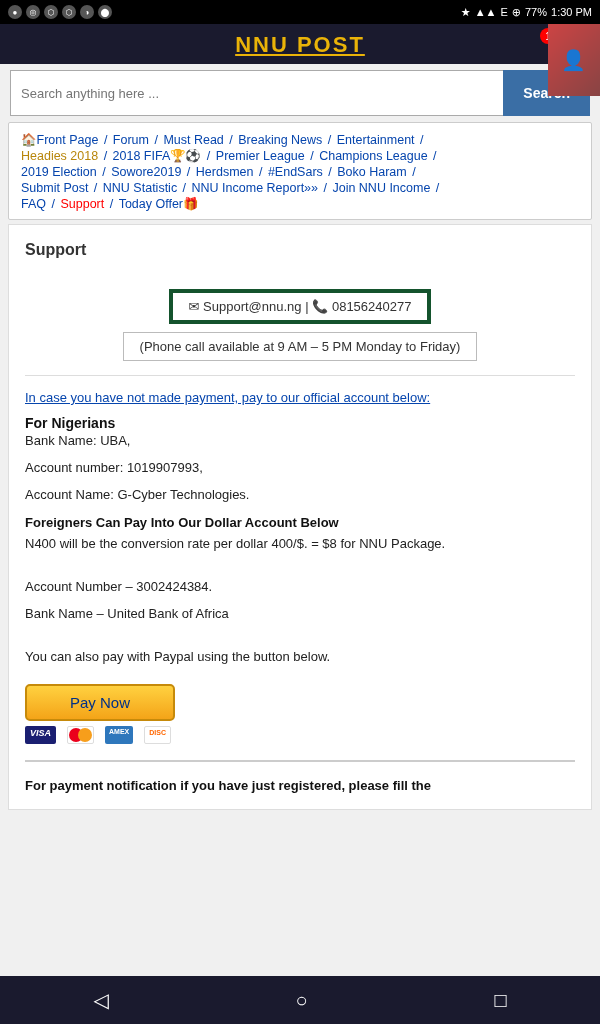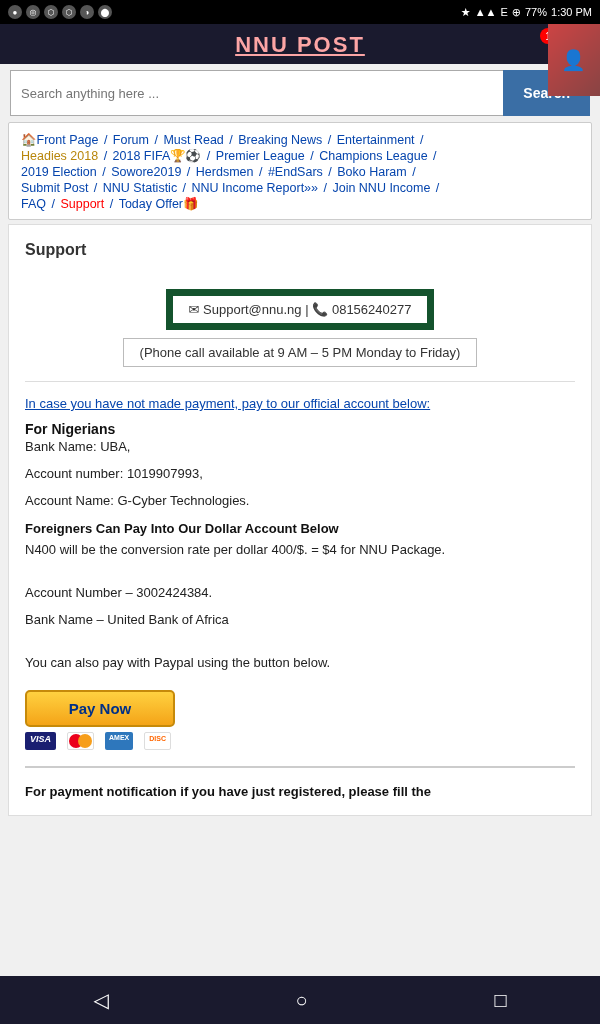--- a/index.html
+++ b/index.html
@@ -44,21 +44,21 @@
     }
 
     
     .site-header {
       background: #1a1a2e;
       padding: 8px 0 6px;
       text-align: center;
       position: relative;
     }
     .site-title {
-      color: #fca5a5;
+      color: #eab308;
       font-size: 22px;
       font-weight: bold;
       letter-spacing: 2px;
       text-decoration: underline;
     }
     .notification-badge {
       position: absolute;
       right: 44px;
       top: 4px;
       background: red;
@@ -153,21 +153,21 @@
     }
     .contact-via {
       border: 1px solid #bbb;
       display: inline-block;
       padding: 6px 16px;
       margin-bottom: 8px;
       font-size: 13px;
       color: #333;
     }
     .contact-email {
-      border: 7px solid #14532d;
+      border: 4px solid #14532d;
       display: inline-block;
       padding: 6px 16px;
       margin-bottom: 8px;
       font-size: 13px;
       color: #333;
     }
     .contact-hours {
       border: 1px solid #bbb;
       display: inline-block;
       padding: 6px 16px;
@@ -217,21 +217,21 @@
       display: inline-block;
       background: linear-gradient(to bottom, #FFD140, #F4A418);
       border: 2px solid #c68a0a;
       border-radius: 5px;
       padding: 8px 16px;
       cursor: pointer;
       min-width: 150px;
     }
     .paypal-btn-text {
       color: #003087;
-      font-weight: bold;
+      font-weight: normal;
       font-size: 15px;
       display: block;
       text-align: center;
     }
     .paypal-cards {
       display: flex;
       gap: 11px;
       margin-top: 5px;
     }
     .card-visa {
@@ -364,21 +364,21 @@
   <hr class="divider">
 
   <a href="#" class="section-link">In case you have not made payment, pay to our official account below:</a>
 
   <p class="section-heading">For Nigerians</p>
   <p class="body-text">Bank Name: UBA,</p>
   <p class="body-text">Account number: 1019907993,</p>
   <p class="body-text">Account Name: G-Cyber Technologies.</p>
 
   <p class="bold-section">Foreigners Can Pay Into Our Dollar Account Below</p>
-  <p class="body-text">N400 will be the conversion rate per dollar 400/$. = $4 for NNU Package.</p>
+  <p class="body-text">N400 will be the conversion rate per dollar 400/$. = $8 for NNU Package.</p>
   <br>
   <p class="body-text">Account Number – 3002424384.</p>
   <p class="body-text">Bank Name – United Bank of Africa</p>
   <br>
   <p class="body-text">You can also pay with Paypal using the button below.</p>
 
   <div class="paypal-section">
     <div class="paypal-btn">
       <span class="paypal-btn-text">Pay Now</span>
     </div>

